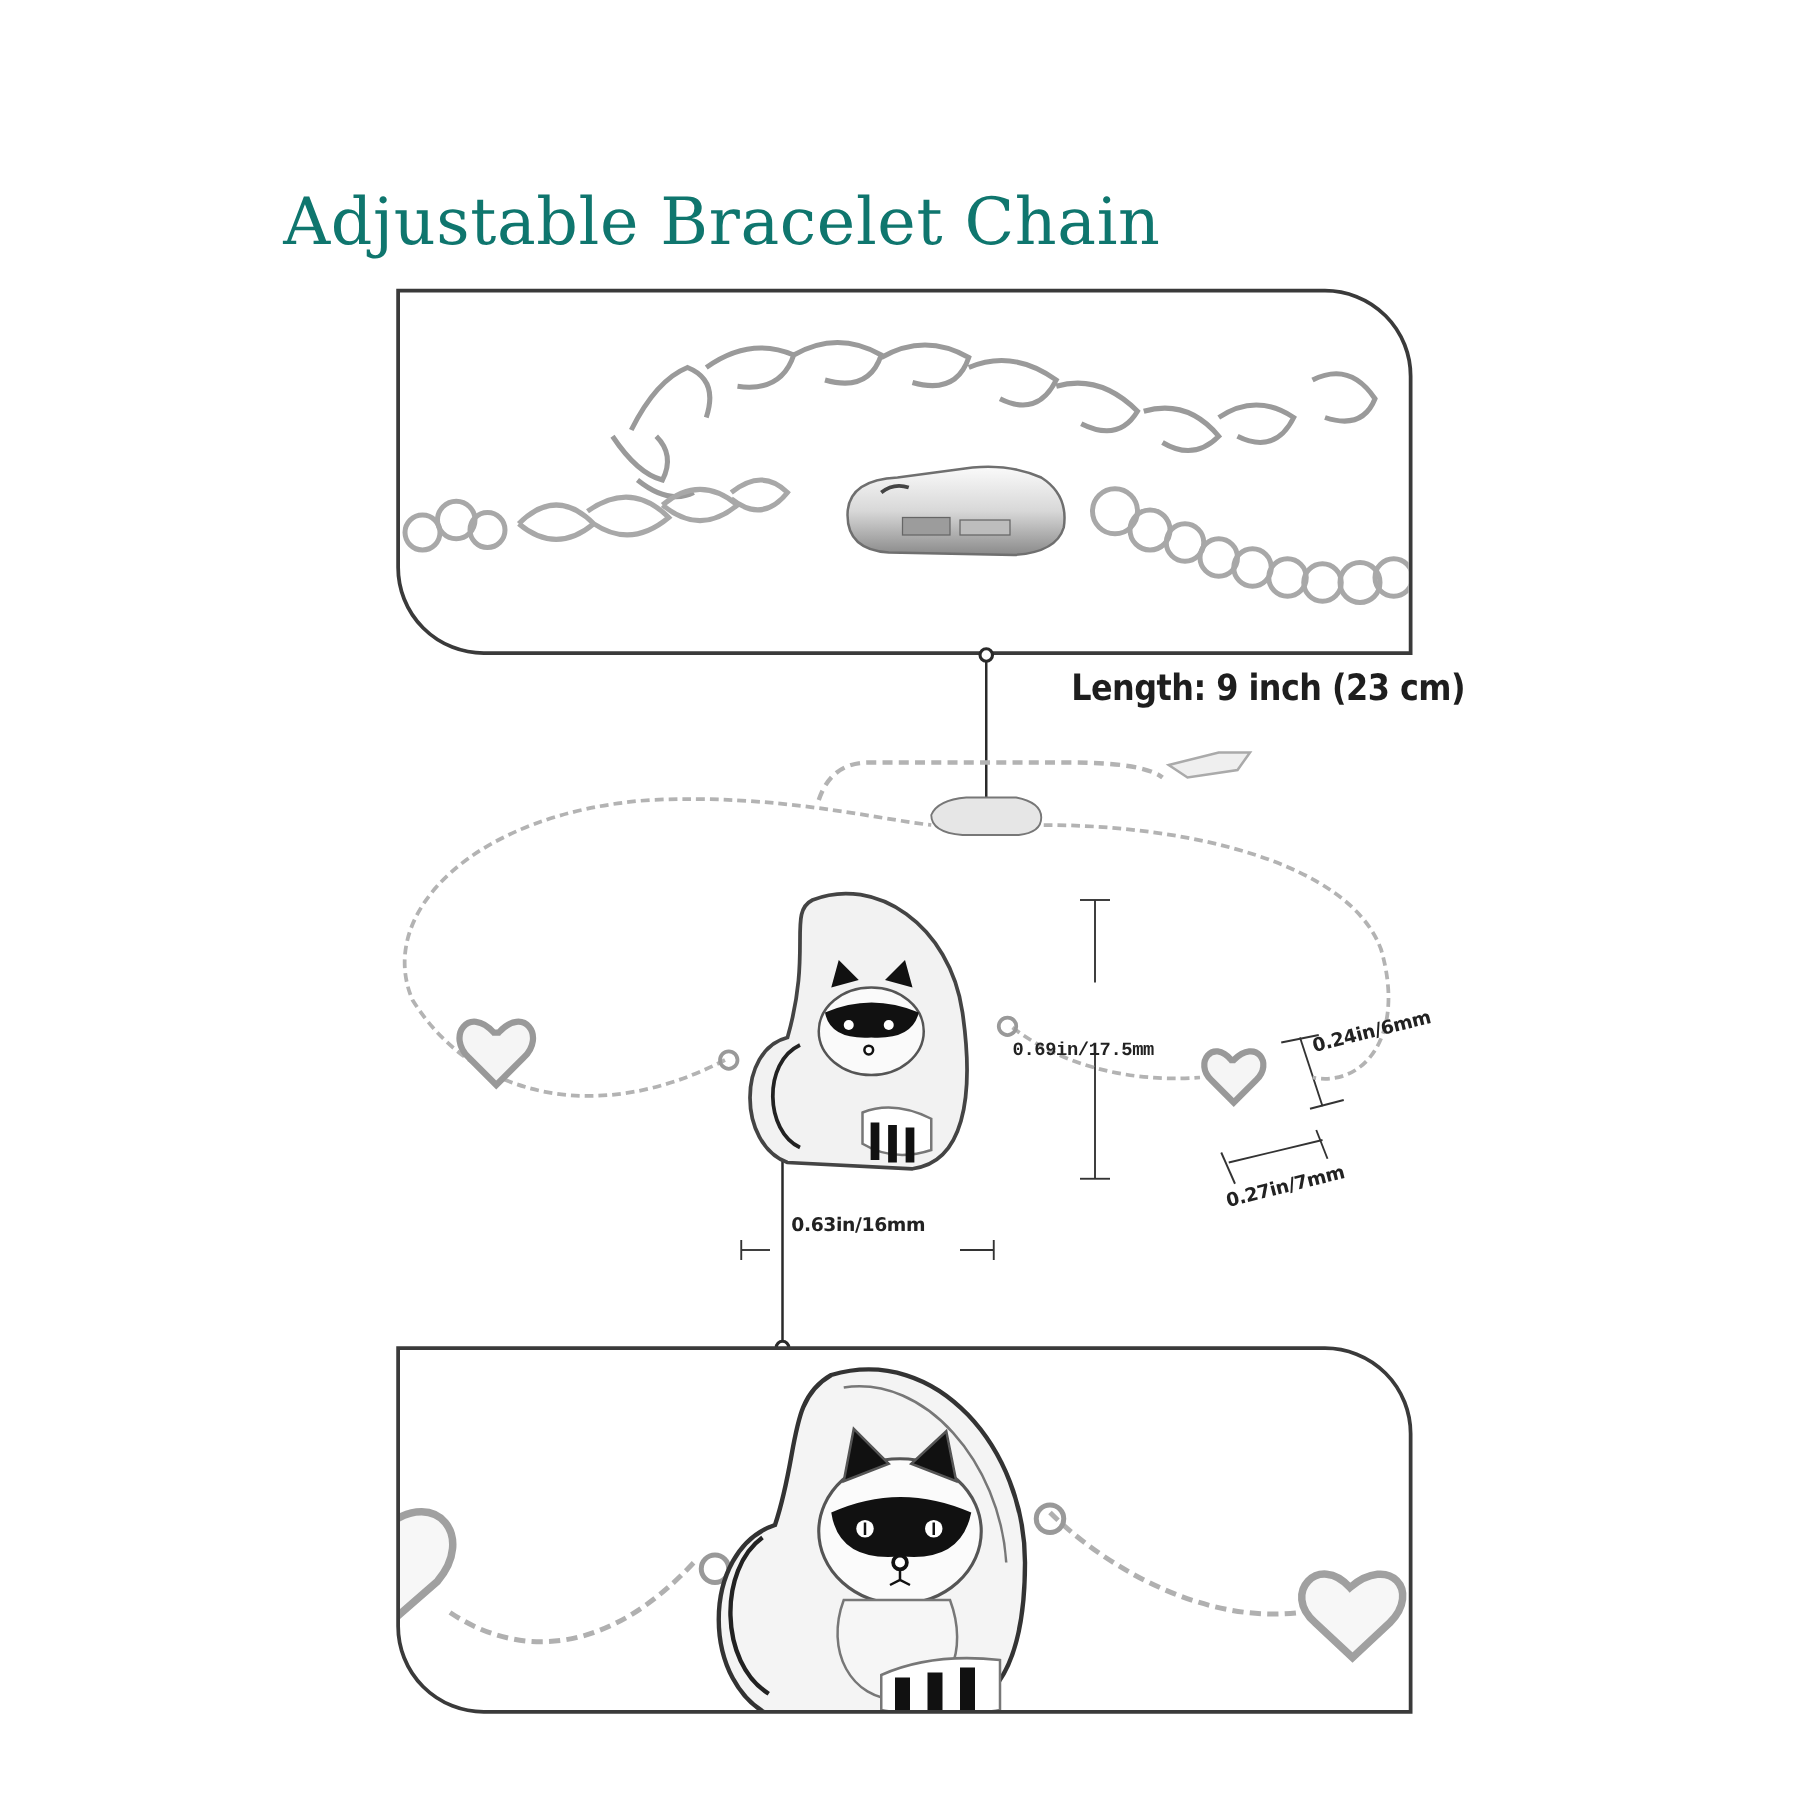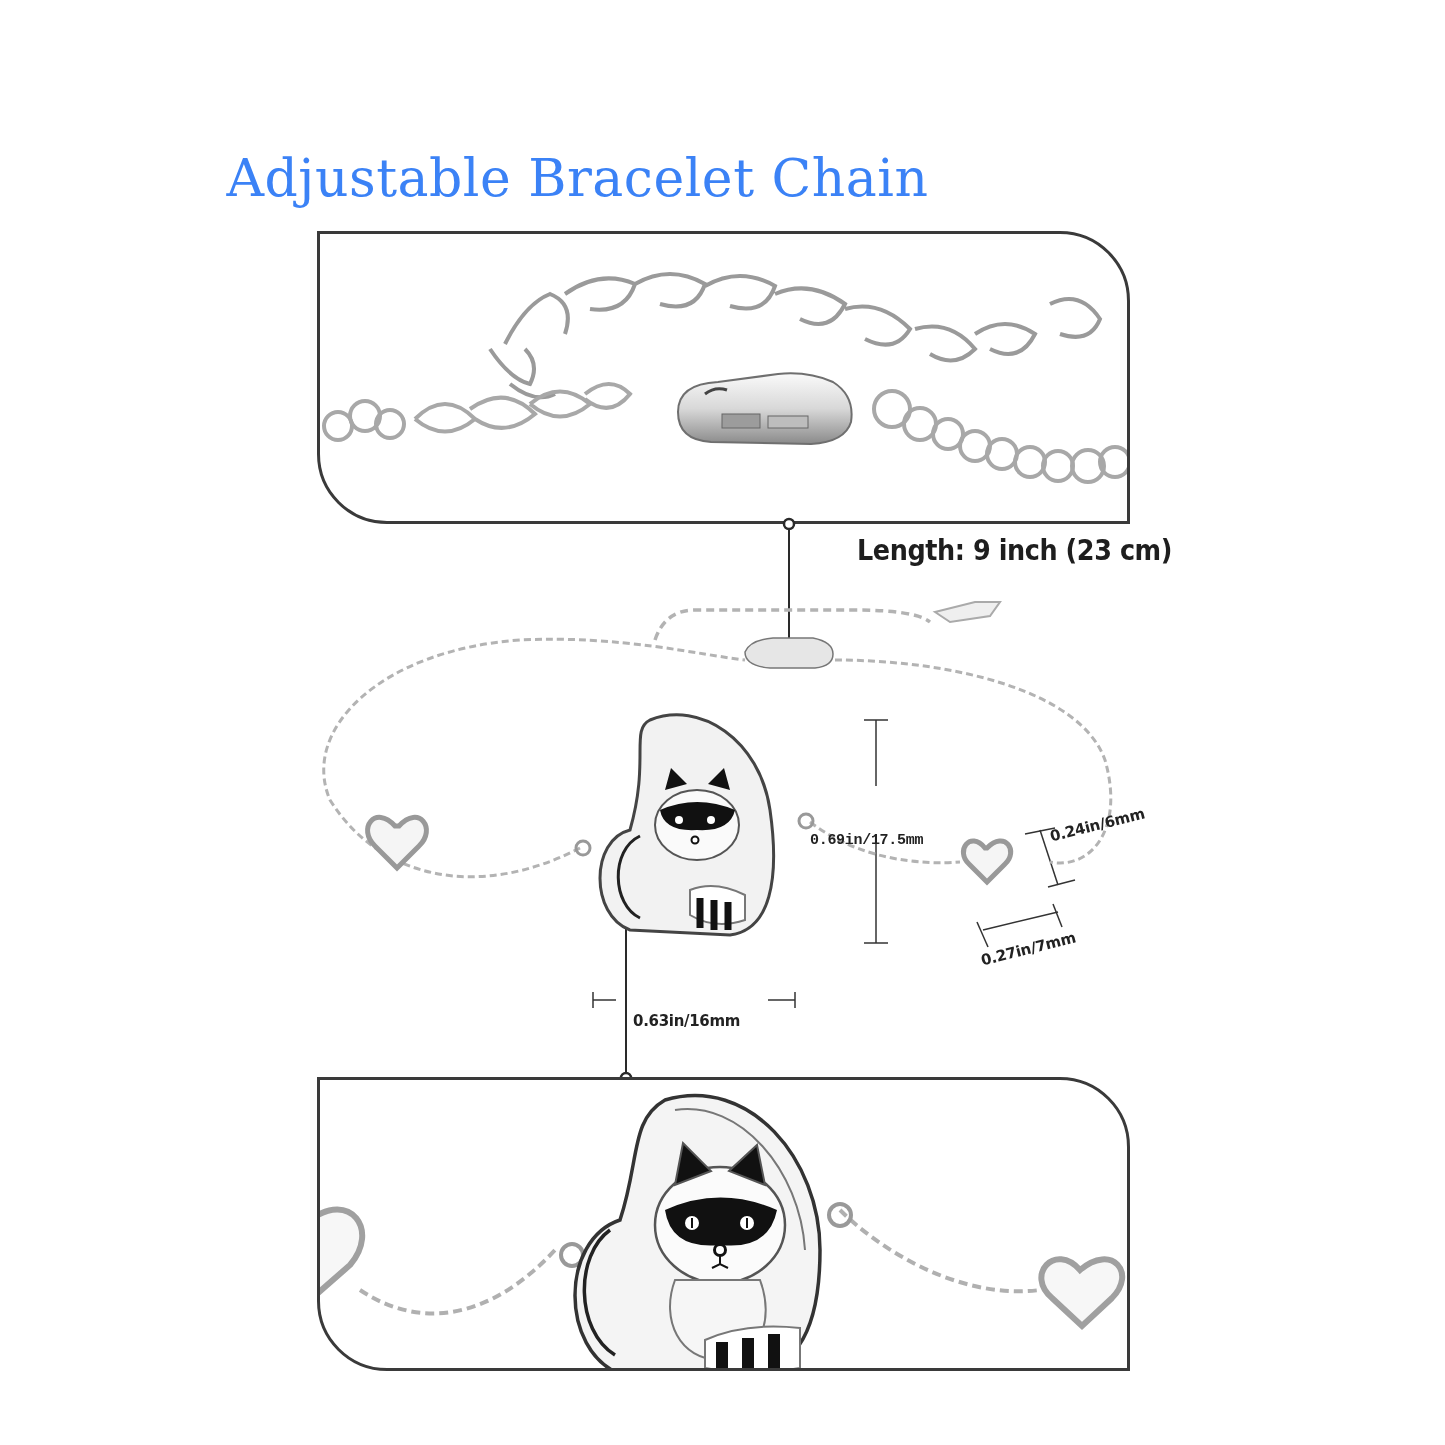--- a/index.html
+++ b/index.html
@@ -1,39 +1,39 @@
 <!DOCTYPE html>
 <html><head>
   <meta charset="utf-8">
   <style>
     html, body { margin: 0; padding: 0; background: #ffffff; }
     body { width: 1445px; height: 1445px; position: relative; overflow: hidden; }
     .title {
       position: absolute; left: 0; top: 148px; width: 1155px; text-align: center;
       font-family: "DejaVu Serif", "Liberation Serif", serif;
-      font-size: 52px; color: #3b82f6; letter-spacing: 0.5px; font-weight: normal;
+      font-size: 52px; color: #0f766e; letter-spacing: 0.5px; font-weight: normal;
     }
     .frame {
       position: absolute; border: 3px solid #3a3a3a; box-sizing: border-box;
       border-radius: 0 70px 0 70px; background: #ffffff; overflow: hidden;
     }
     .frame-top { left: 317px; top: 231px; width: 813px; height: 293px; }
     .frame-bottom { left: 317px; top: 1077px; width: 813px; height: 294px; }
     .label {
       position: absolute; font-family: "DejaVu Sans Mono", "Liberation Mono", monospace;
       color: #1e1e1e; white-space: nowrap;
     }
     .length-label {
       left: 857px; top: 533px; font-family: "DejaVu Sans", "Liberation Sans", sans-serif;
       font-size: 29px; font-weight: bold; letter-spacing: -0.5px; transform: scaleX(0.88);
       transform-origin: left top;
     }
     .dim { font-family: "DejaVu Sans", "Liberation Sans", sans-serif; font-size: 15px; font-weight: bold; color: #222; letter-spacing: -0.3px; }
     .dim-height { left: 810px; top: 832px; font-family: Liberation Mono, monospace; }
-    .dim-pendant-w { left: 633px; top: 1012px; }
+    .dim-pendant-w { left: 633px; top: 971px; }
     .dim-heart-h { left: 1048px; top: 828px; transform: rotate(-14deg); transform-origin: left top; }
     .dim-heart-w { left: 979px; top: 952px; transform: rotate(-14deg); transform-origin: left top; }
     svg.layer { position: absolute; left: 0; top: 0; }
   </style>
 </head>
 <body>
 
 <div class="title">Adjustable Bracelet Chain</div>
 
 <div class="frame frame-top">

